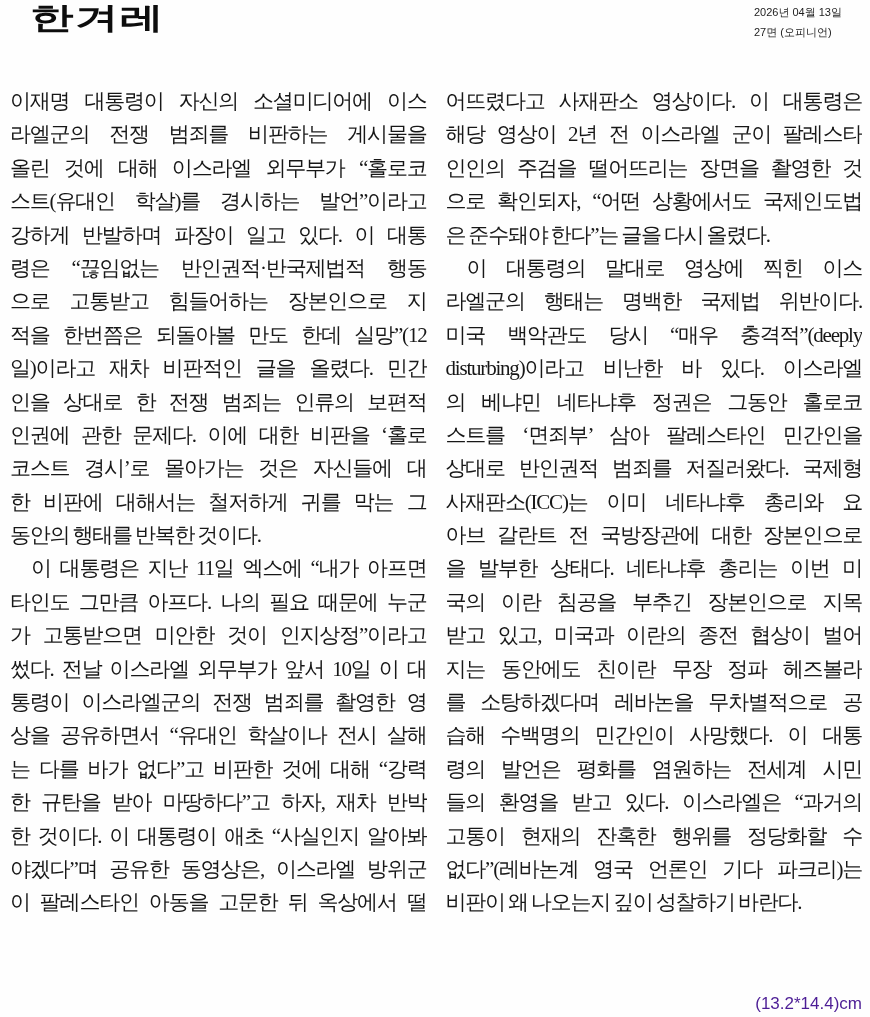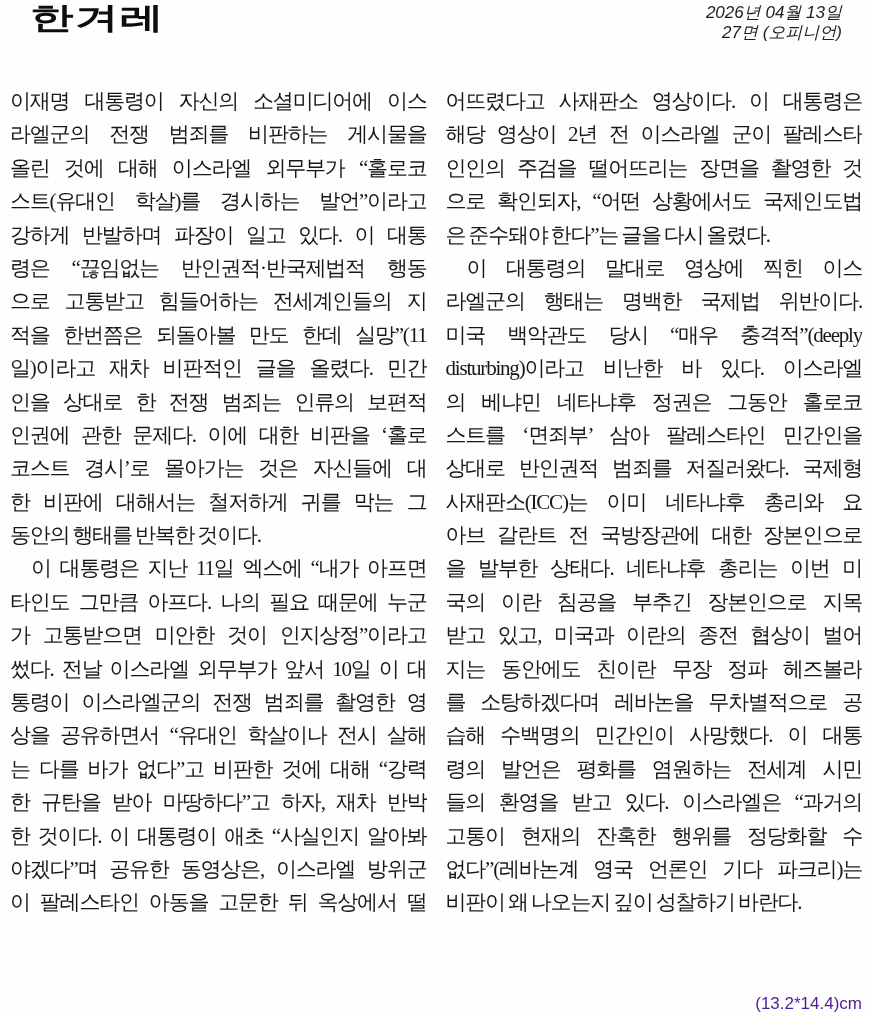--- a/index.html
+++ b/index.html
@@ -28,25 +28,23 @@
     font-size: 30px;
     line-height: 30px;
     letter-spacing: 1px;
     transform: scaleX(1.45);
     transform-origin: left top;
     color: #0d0d0d;
     white-space: nowrap;
   }
   .dateline {
     font-family: "Liberation Sans", "DejaVu Sans", sans-serif;
-    font-size: 17px;
+    font-size: 11px;
     line-height: 19.5px;
-    text-align: right;
     color: #1d1d1d;
-    font-style: italic;
   }
   .headline {
     margin: 13px 0 0 0;
     text-align: center;
     font-weight: 700;
     font-size: 41px;
     line-height: 48px;
     letter-spacing: -4px;
     word-spacing: 4px;
     white-space: nowrap;
@@ -100,22 +98,22 @@
 
 
   <div class="article">
     <div class="col">
         <div class="line">이재명 대통령이 자신의 소셜미디어에 이스</div>
         <div class="line">라엘군의 전쟁 범죄를 비판하는 게시물을</div>
         <div class="line">올린 것에 대해 이스라엘 외무부가 “홀로코</div>
         <div class="line">스트(유대인 학살)를 경시하는 발언”이라고</div>
         <div class="line">강하게 반발하며 파장이 일고 있다. 이 대통</div>
         <div class="line">령은 “끊임없는 반인권적·반국제법적 행동</div>
-        <div class="line">으로 고통받고 힘들어하는 전세계인들의 지</div>
-        <div class="line">적을 한번쯤은 되돌아볼 만도 한데 실망”(11</div>
+        <div class="line">으로 고통받고 힘들어하는 장본인으로 지</div>
+        <div class="line">적을 한번쯤은 되돌아볼 만도 한데 실망”(12</div>
         <div class="line">일)이라고 재차 비판적인 글을 올렸다. 민간</div>
         <div class="line">인을 상대로 한 전쟁 범죄는 인류의 보편적</div>
         <div class="line">인권에 관한 문제다. 이에 대한 비판을 ‘홀로</div>
         <div class="line">코스트 경시’로 몰아가는 것은 자신들에 대</div>
         <div class="line">한 비판에 대해서는 철저하게 귀를 막는 그</div>
         <div class="line end">동안의 행태를 반복한 것이다.</div>
         <div class="line indent">이 대통령은 지난 11일 엑스에 “내가 아프면</div>
         <div class="line">타인도 그만큼 아프다. 나의 필요 때문에 누군</div>
         <div class="line">가 고통받으면 미안한 것이 인지상정”이라고</div>
         <div class="line">썼다. 전날 이스라엘 외무부가 앞서 10일 이 대</div>

